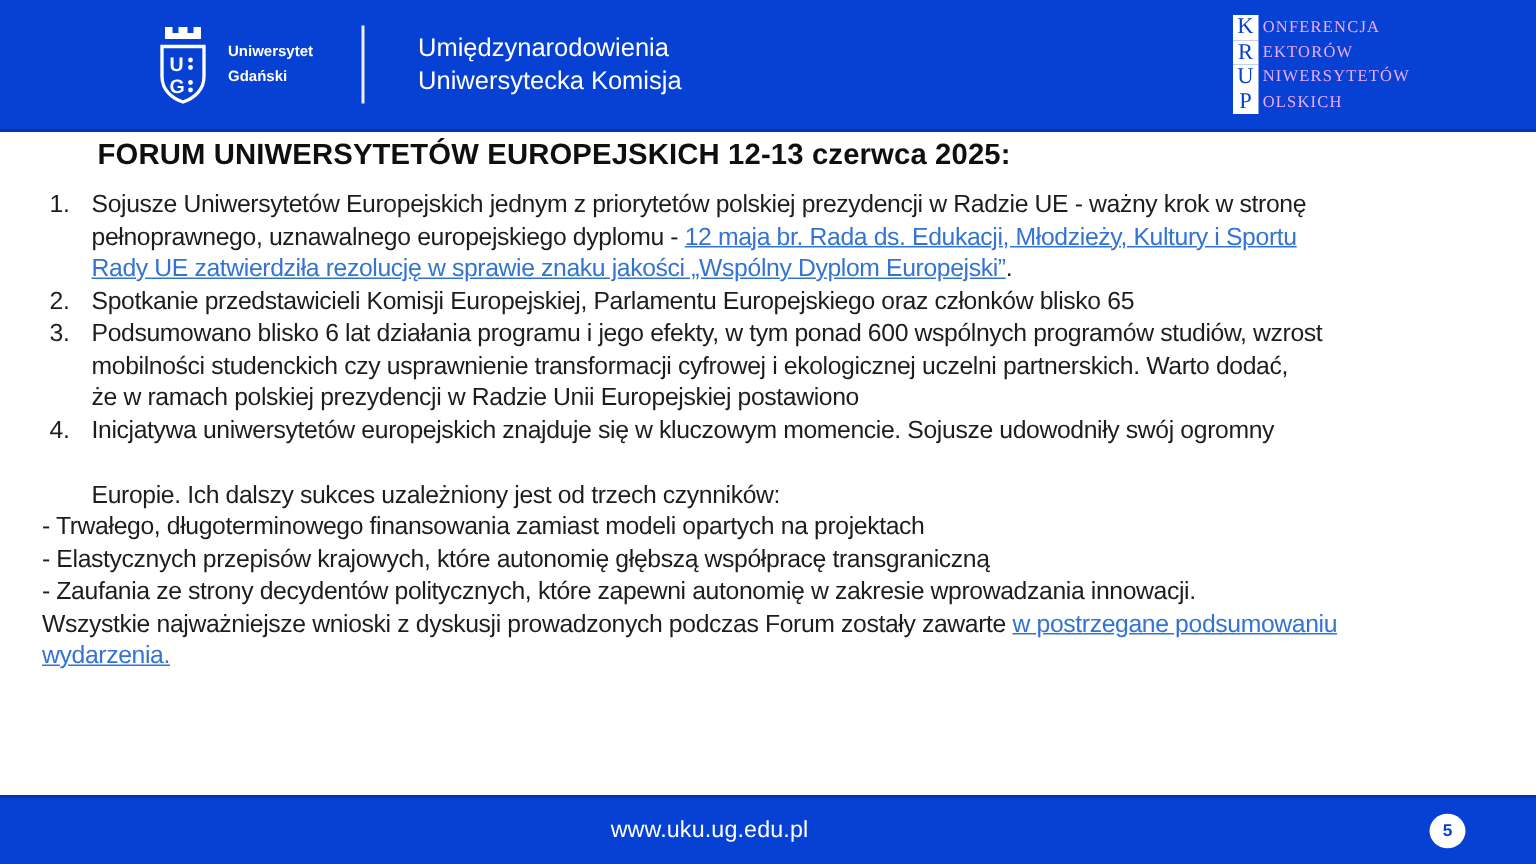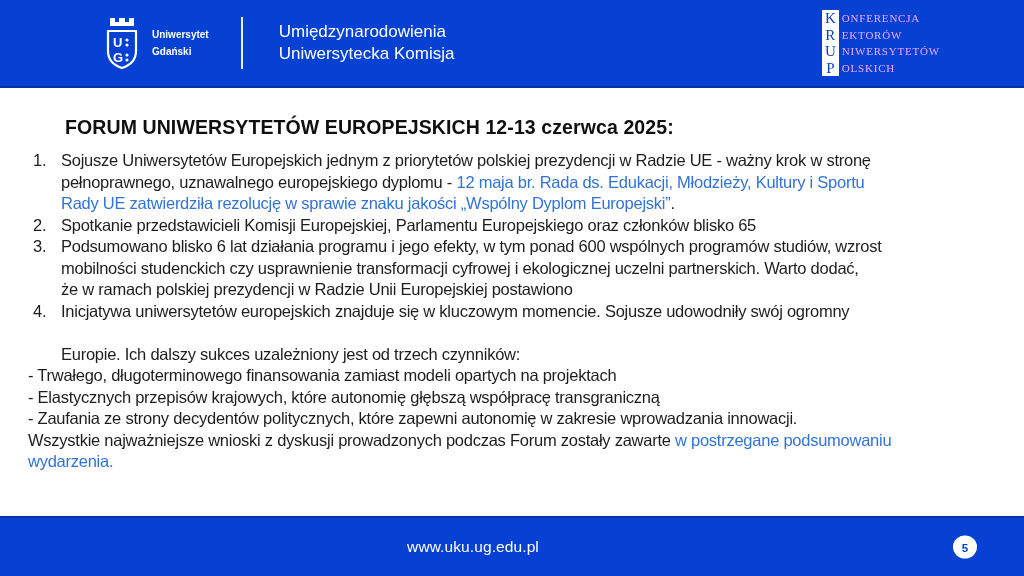--- a/index.html
+++ b/index.html
@@ -22,33 +22,33 @@
   .hdr-divider{width:2px;height:52px;background:rgba(255,255,255,.92);margin-left:32px;flex:0 0 auto;}
   .commission{margin-left:36px;color:#fff;font-size:17px;line-height:22px;font-weight:400;}
   .krup{margin-left:auto;margin-right:84px;font-family:"Liberation Serif", serif;display:flex;flex-direction:column;}
   .krup-row{display:flex;align-items:stretch;height:16.5px;}
   .krup-initial{flex:0 0 17px;background:#fff;color:var(--brand-blue);
     font-size:15px;line-height:16.5px;text-align:center;}
   .krup-rest{color:#f0abfc;font-size:11px;line-height:16.5px;letter-spacing:.8px;padding-left:3px;white-space:nowrap;}
 
   
   .main-area{position:absolute;top:88px;bottom:46px;left:0;right:0;background:#fff;
-    padding:28px 20px 0 28px;}
+    padding:4px 20px 0 28px;}
   .slide-title{margin:0 0 11px 37px;font-size:19.5px;font-weight:700;color:#0f0f10;letter-spacing:.1px;}
   .bodytext{font-size:16.5px;line-height:21.5px;letter-spacing:-.25px;color:var(--body-text);}
   ol.num-list{margin:0;padding:0;list-style:none;}
   ol.num-list li{display:flex;}
   .num{flex:0 0 33px;padding-left:5px;}
   .itext{flex:1 1 auto;}
   .plain-line{margin:0;}
   .closing{margin:0;}
-  a.link{color:var(--link-blue);cursor:pointer;}
+  a.link{color:var(--link-blue);text-decoration:underline;cursor:pointer;}
 
   
-  .footer-bar{position:absolute;bottom:0;left:0;right:0;height:60px;
+  .footer-bar{position:absolute;bottom:0;left:0;right:0;height:46px;
     background:var(--brand-blue);border-top:2px solid var(--edge-blue);}
   .footer-url{position:absolute;left:473px;top:50%;transform:translate(-50%,-50%);
     color:#fff;font-size:15.5px;letter-spacing:.1px;}
   .page-badge{position:absolute;right:47px;top:50%;transform:translateY(-50%);
     width:24px;height:23px;border-radius:50%;background:#fff;color:var(--brand-blue);
     font-size:11.5px;font-weight:700;display:flex;align-items:center;justify-content:center;}
 </style>
 </head>
 <body>
 

